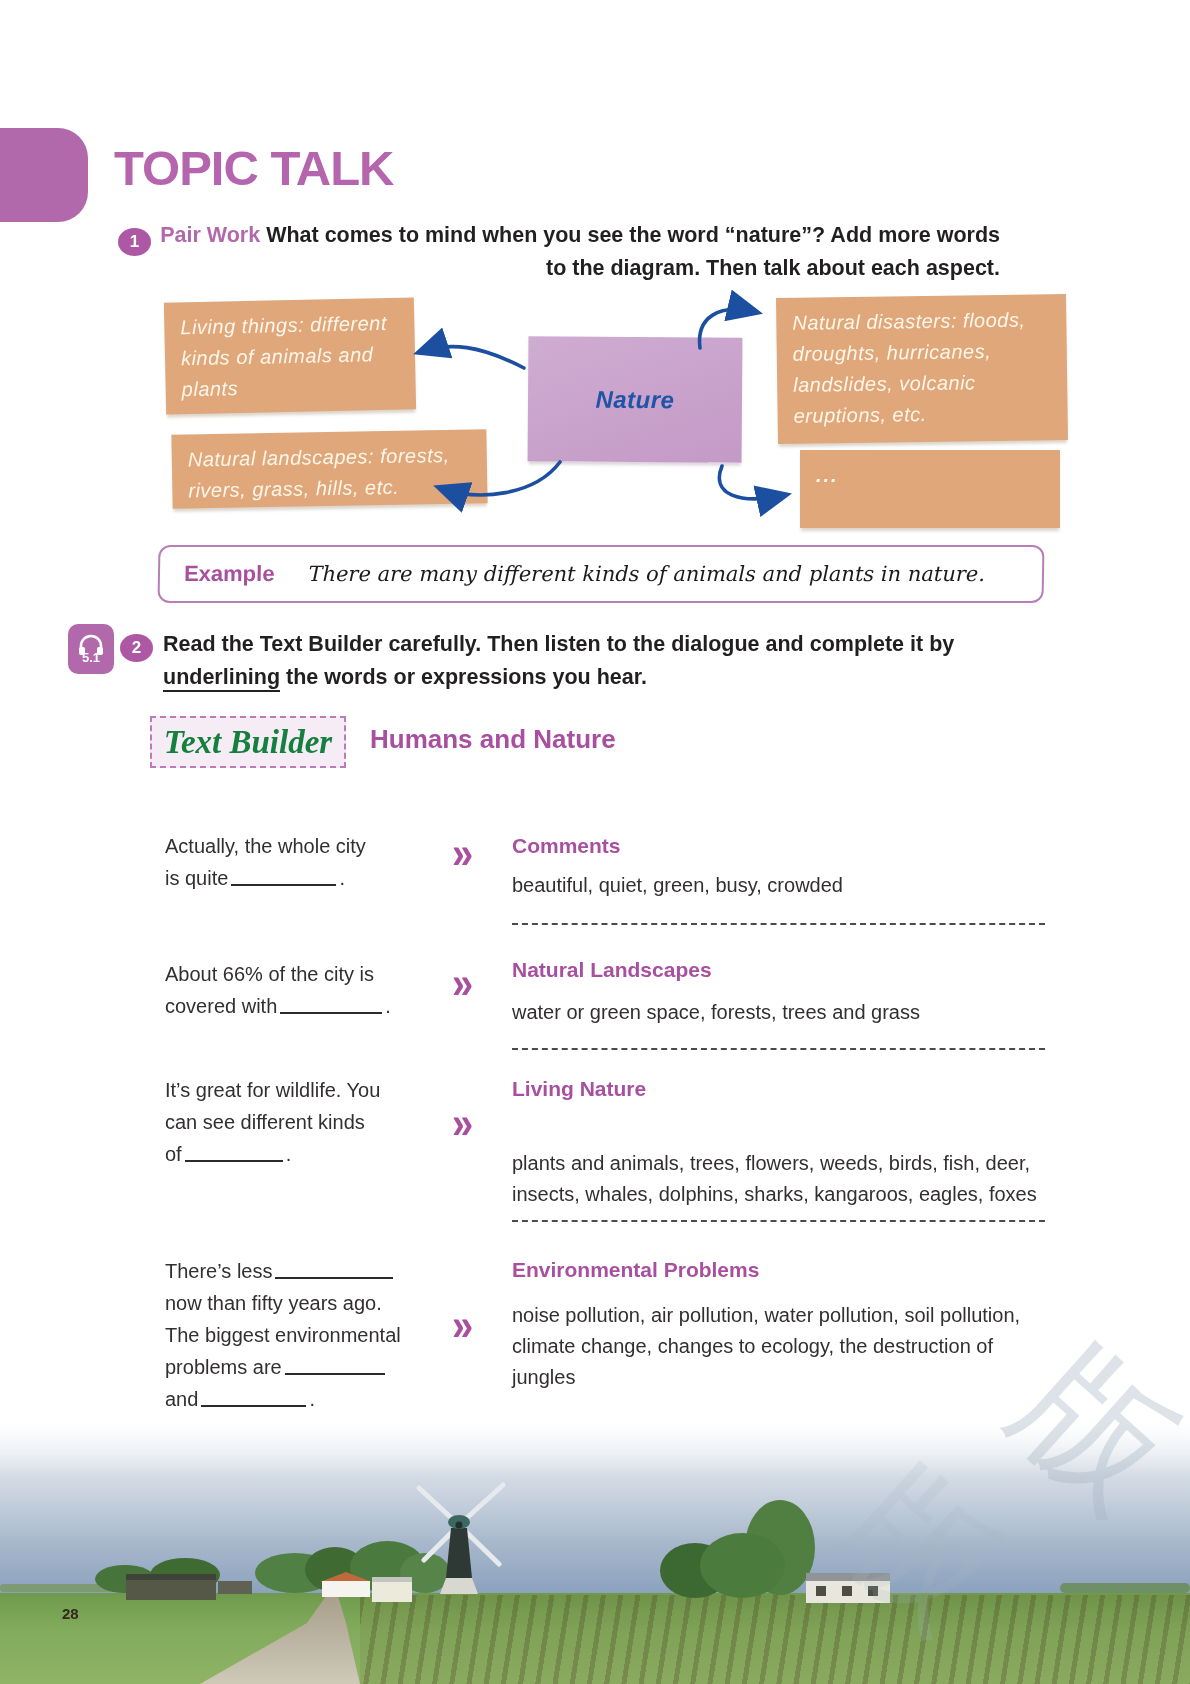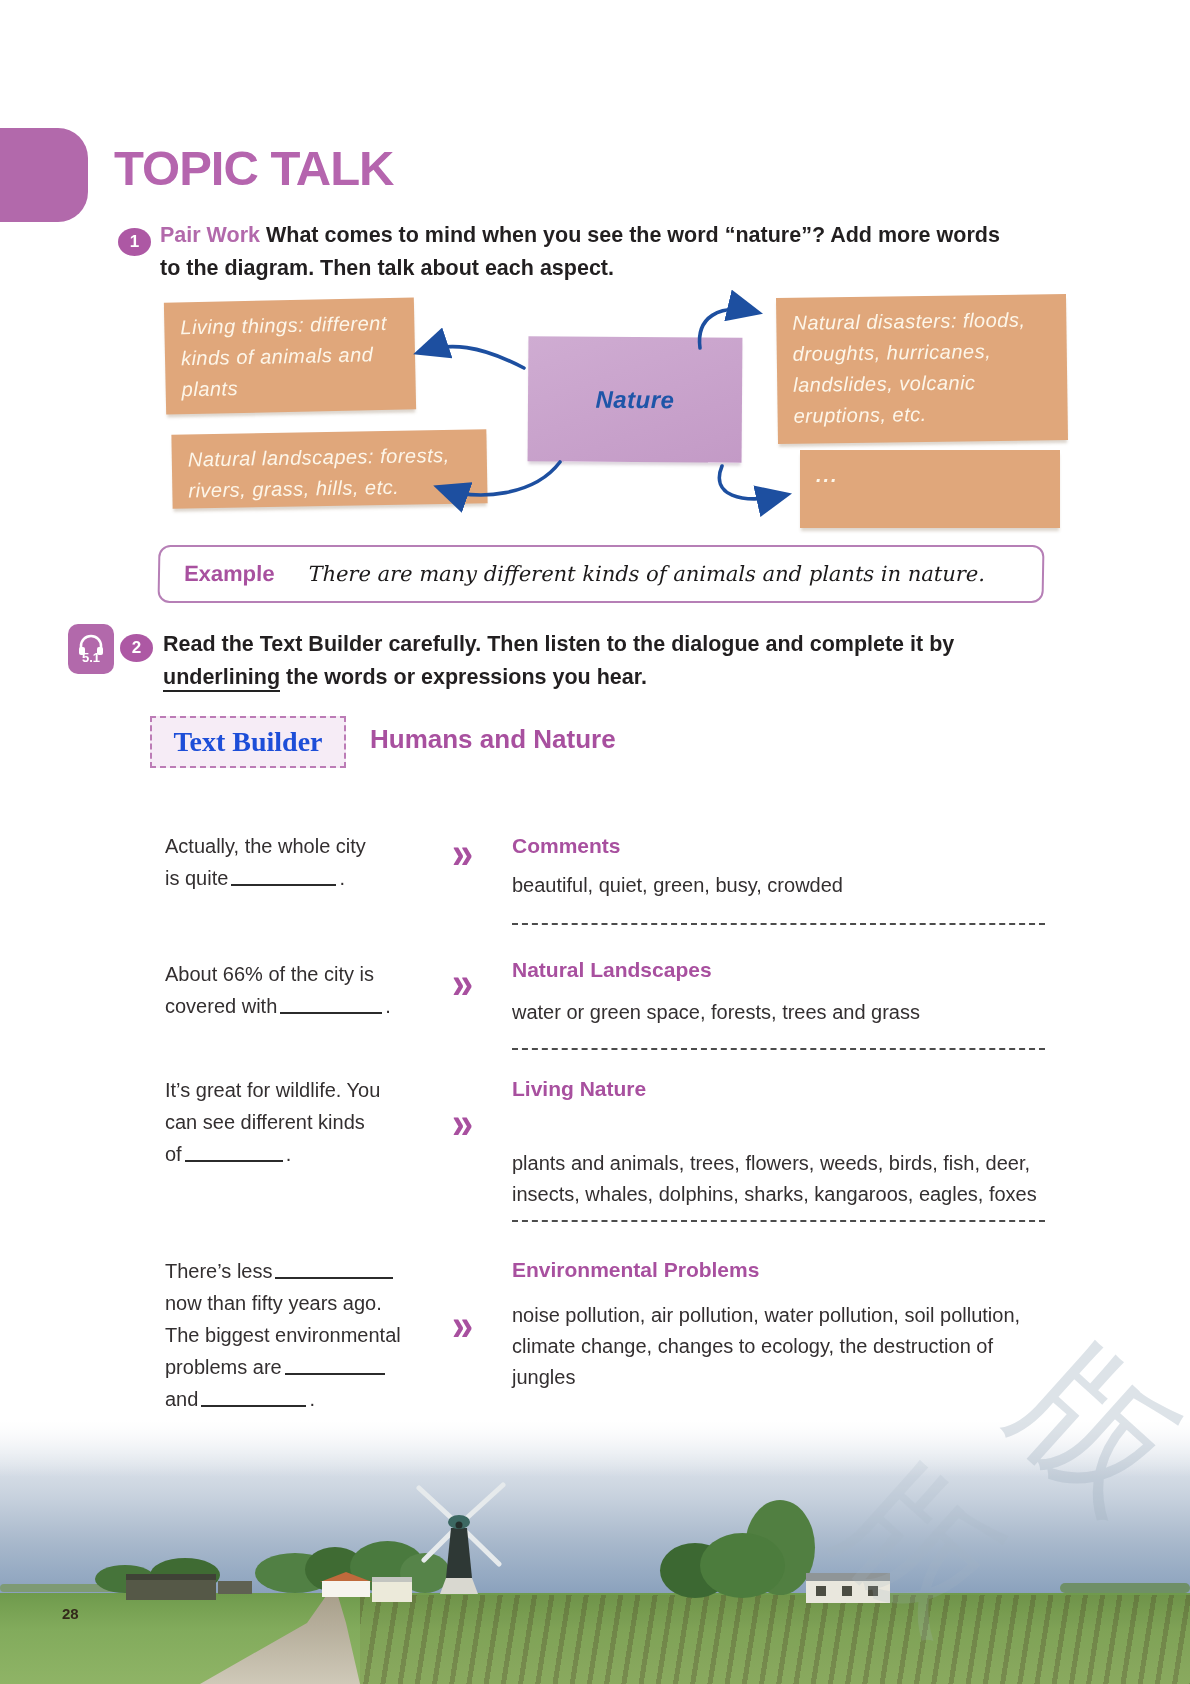--- a/index.html
+++ b/index.html
@@ -36,21 +36,21 @@
   
   .audio{left:68px;top:624px;width:46px;height:50px;background:#b269ab;border-radius:10px;
          display:flex;flex-direction:column;align-items:center;justify-content:center;}
   .audio .num{color:#fff;font-size:13px;font-weight:700;margin-top:-6px;}
 
   .ul{border-bottom:2.5px solid #222;padding-bottom:1px;}
 
   
   .tb-box{left:150px;top:716px;width:192px;height:48px;border:2px dashed #bc7cb6;background:#f6ecf6;
           display:flex;align-items:center;justify-content:center;}
-  .tb-label{font-family:"Liberation Serif",serif;font-weight:700;font-size:28px;color:#1d4ed8;}
+  .tb-label{font-family:"Liberation Serif",serif;font-style:italic;font-weight:700;font-size:33px;color:#15803d;}
   .tb-title{left:370px;top:724px;font-size:26px;font-weight:700;color:#a8509f;}
 
   .prompt{width:285px;font-size:20px;line-height:32px;color:#332f30;}
   .cat{font-size:21px;font-weight:700;color:#a8509f;}
   .words{width:540px;font-size:20px;line-height:31px;color:#332f30;}
   .chev{font-size:38px;font-weight:700;color:#a8509f;transform:scaleY(1.15);line-height:30px;}
   .sep{border-top:2px dashed #4b4b4b;width:533px;}
   .bl{display:inline-block;border-bottom:2px solid #2b2b2b;height:2px;vertical-align:-1px;margin:0 3px;}
 
   
@@ -122,21 +122,21 @@
   <div class="abs fade"></div>
 </div>
 
 <div class="abs wm" style="left:1020px;top:1330px;opacity:.38;">版</div>
 <div class="abs wm" style="left:845px;top:1450px;opacity:.18;">版</div>
 
 <div class="abs tab"></div>
 <div class="abs title">TOPIC TALK</div>
 
 <div class="abs badge" style="left:118px;top:228px;">1</div>
-<div class="abs instr" style="left:160px;top:219px;width:840px;">
+<div class="abs instr" style="left:160px;top:219px;width:840px;text-align:right;">
   <span class="pw">Pair Work</span>
   <span>What comes to mind when you see the word “nature”? Add more words to the diagram. Then talk about each aspect.</span>
 </div>
 
 <div class="abs note" style="left:165px;top:300px;width:250px;height:112px;transform:rotate(-1.2deg);">Living things: different kinds of animals and plants</div>
 <div class="abs note" style="left:172px;top:432px;width:315px;height:74px;transform:rotate(-1deg);">Natural landscapes: forests, rivers, grass, hills, etc.</div>
 <div class="abs nature" style="left:528px;top:337px;width:214px;height:125px;transform:rotate(.4deg);">Nature</div>
 <div class="abs note" style="left:777px;top:296px;width:290px;height:146px;transform:rotate(-.8deg);">Natural disasters: floods, droughts, hurricanes, landslides, volcanic eruptions, etc.</div>
 <div class="abs note" style="left:800px;top:450px;width:260px;height:78px;font-weight:700;letter-spacing:2px;">...</div>
 

